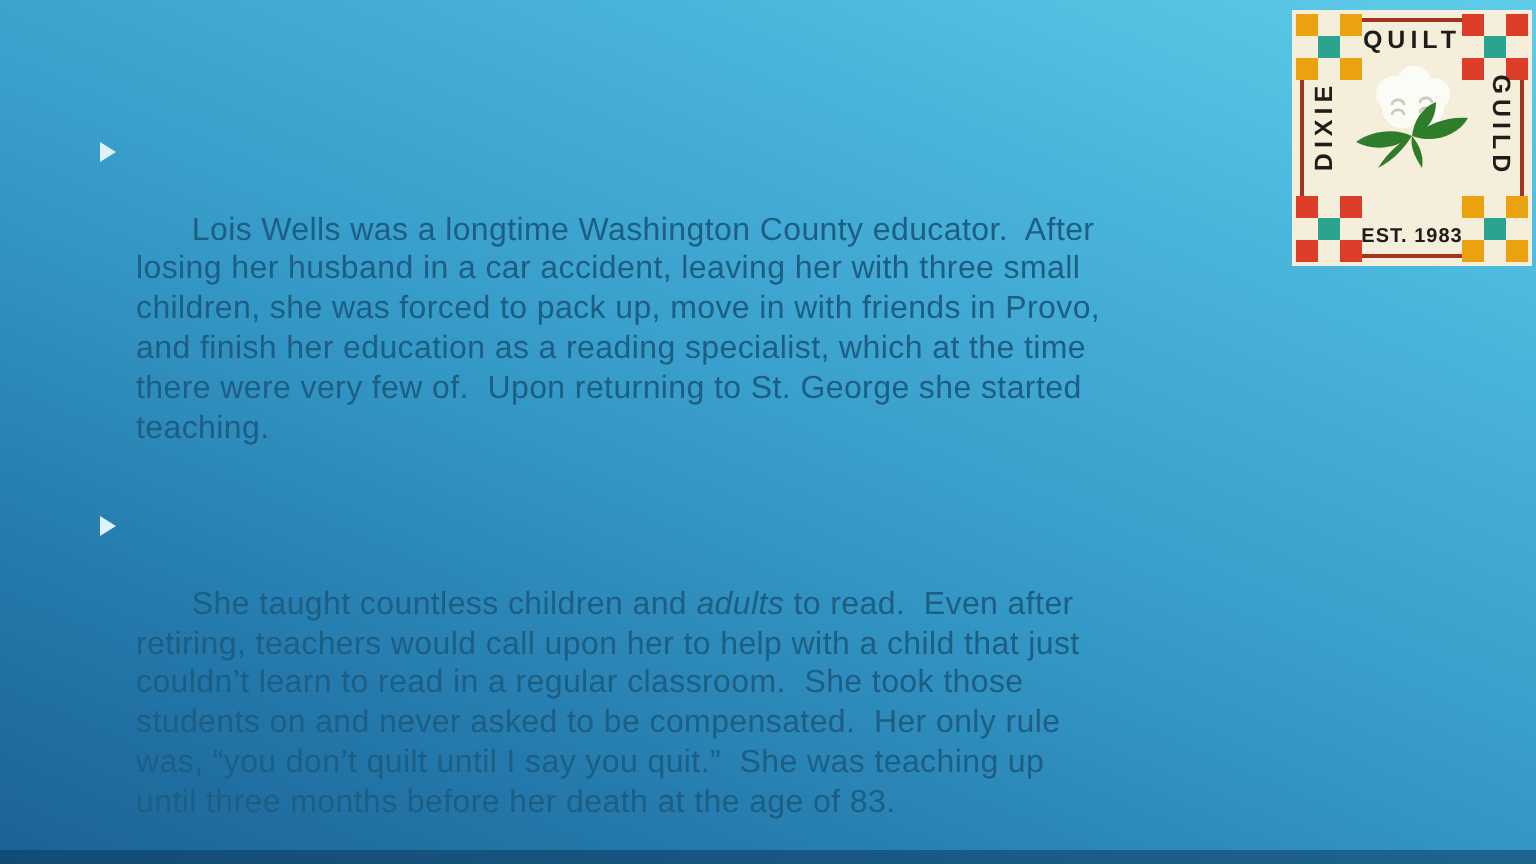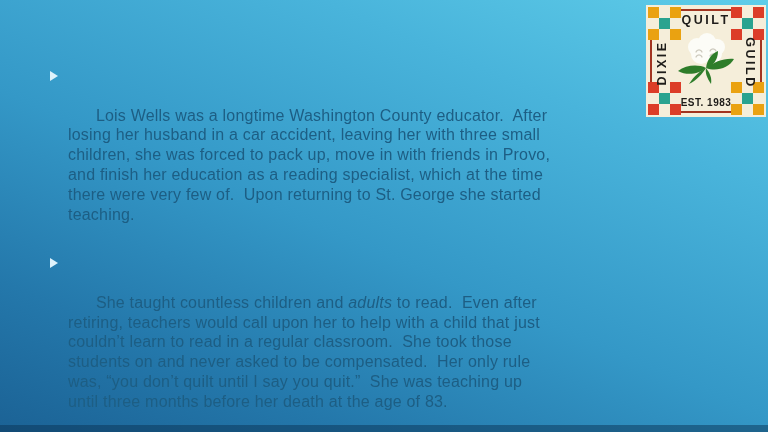--- a/index.html
+++ b/index.html
@@ -26,21 +26,21 @@
     text-indent:26px; white-space:pre-wrap;
   }
   .bullet {
     position:absolute; left:2px; top:5px; width:0; height:0;
     border-top:5px solid transparent; border-bottom:5px solid transparent;
     border-left:8px solid #dff2fb;
   }
   .emph { font-weight:normal; font-style:italic; }
   
   .logo {
-    position:absolute; top:5px; right:2px; width:120px; height:112px;
+    position:absolute; top:5px; right:2px; width:120px; height:128px;
     background:#f5eeda;
   }
   .logo-frame {
     position:absolute; top:4px; left:4px; right:4px; bottom:4px;
     border:2px solid #a23420;
   }
   .np {
     position:absolute; width:33px; height:33px;
     display:grid; grid-template-columns:repeat(3,1fr); grid-template-rows:repeat(3,1fr);
   }

